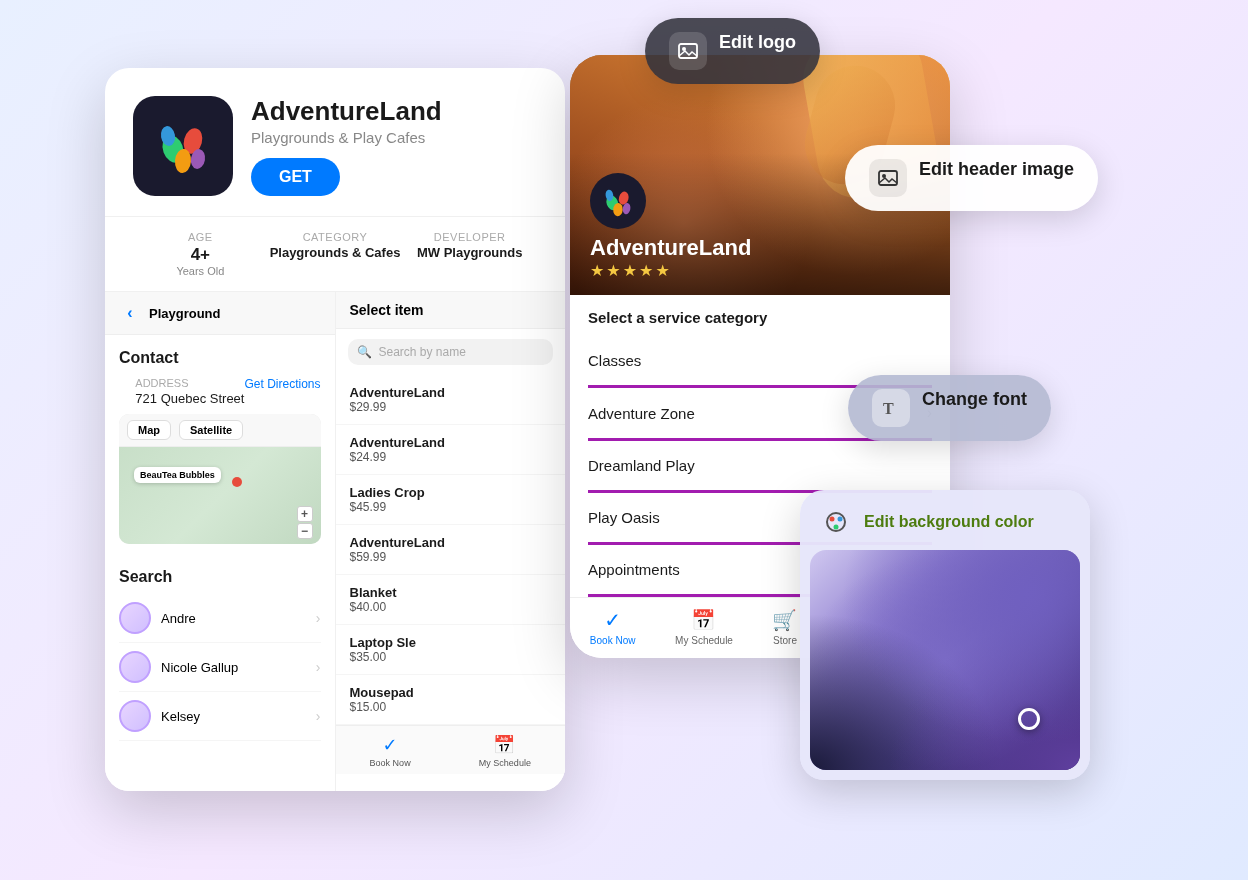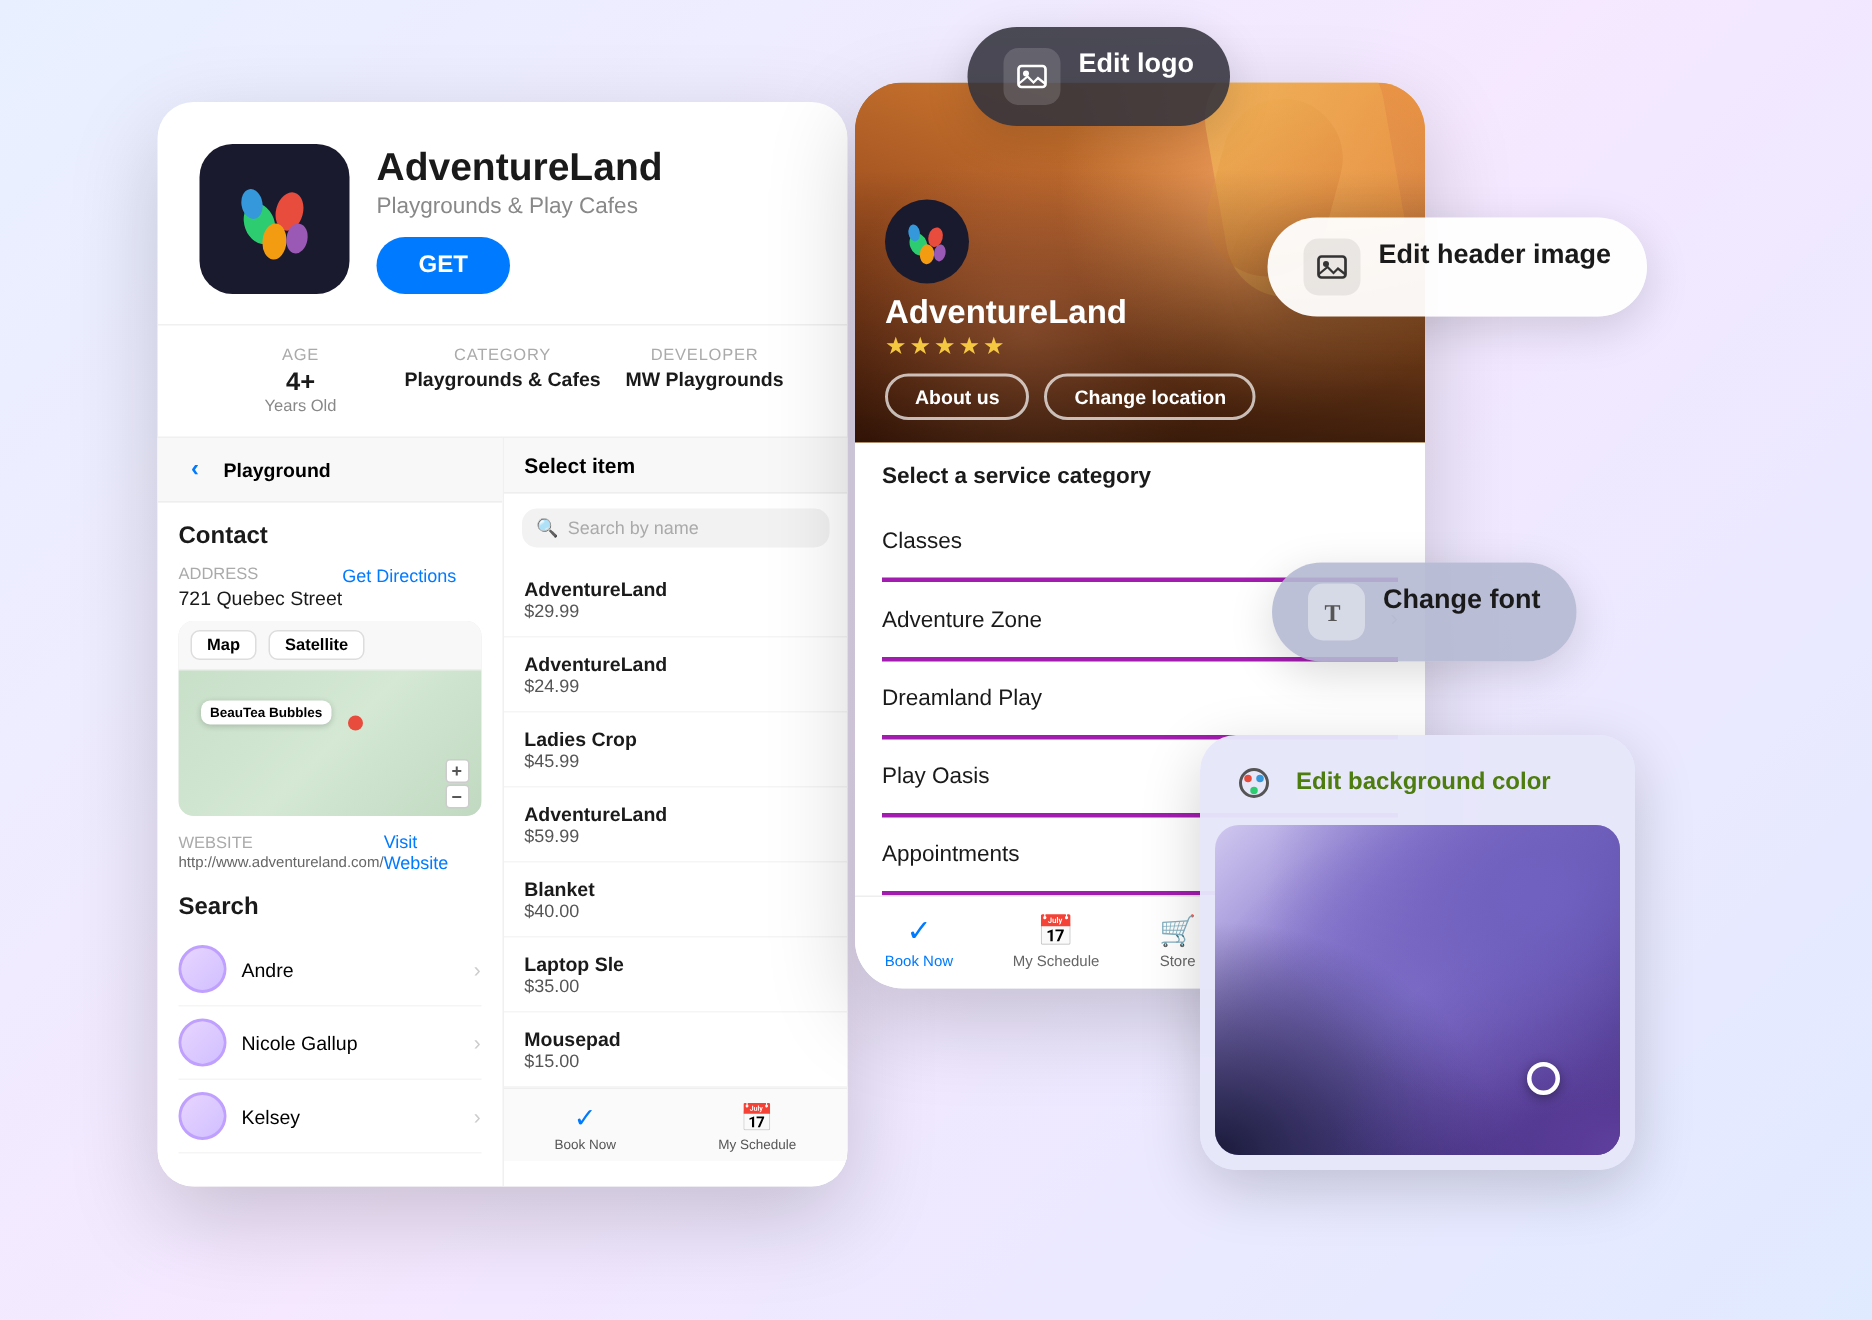--- a/index.html
+++ b/index.html
@@ -121,21 +121,21 @@
       align-items: center;
       justify-content: center;
       color: #007aff;
       font-size: 16px;
     }
 
     
     .contact-section { padding: 14px; }
     .contact-title { font-size: 16px; font-weight: 700; color: #1a1a1a; margin-bottom: 10px; }
     .field-label { font-size: 11px; color: #aaa; text-transform: uppercase; margin-bottom: 2px; }
-    .field-row { display: flex; justify-content: flex-start; align-items: flex-start; margin-bottom: 8px; }
+    .field-row { display: flex; justify-content: flex-end; align-items: flex-start; margin-bottom: 8px; }
     .field-value { font-size: 13px; color: #1a1a1a; }
     .field-link { font-size: 12px; color: #007aff; }
     .map-box {
       width: 100%;
       height: 130px;
       background: #e8e8e8;
       border-radius: 10px;
       overflow: hidden;
       position: relative;
       margin-bottom: 10px;
@@ -567,27 +567,20 @@
           </div>
           <div class="map-bg">
             <div class="map-label">BeauTea Bubbles</div>
             <div class="map-pin"></div>
             <div class="map-zoom">
               <div class="map-zoom-btn">+</div>
               <div class="map-zoom-btn">−</div>
             </div>
           </div>
         </div>
-        <div class="website-row">
-          <div>
-            <div class="field-label">Website</div>
-            <div class="website-url">http://www.adventureland.com/</div>
-          </div>
-          <div class="field-link">Visit Website</div>
-        </div>
       </div>
       <div class="staff-section">
         <div class="staff-title">Search</div>
         <div class="staff-row">
           <div class="staff-avatar"></div>
           <div class="staff-name">Andre</div>
           <div class="chevron">›</div>
         </div>
         <div class="staff-row">
           <div class="staff-avatar"></div>
@@ -662,24 +655,20 @@
         <svg viewBox="0 0 40 40" fill="none" width="38" height="38">
           <ellipse cx="14" cy="22" rx="6" ry="8" fill="#2ecc71" transform="rotate(-20 14 22)"></ellipse>
           <ellipse cx="26" cy="17" rx="5" ry="7" fill="#e74c3c" transform="rotate(15 26 17)"></ellipse>
           <ellipse cx="20" cy="29" rx="5" ry="7" fill="#f39c12" transform="rotate(5 20 29)"></ellipse>
           <ellipse cx="11" cy="14" rx="4" ry="6" fill="#3498db" transform="rotate(-10 11 14)"></ellipse>
           <ellipse cx="29" cy="28" rx="4" ry="6" fill="#9b59b6" transform="rotate(10 29 28)"></ellipse>
         </svg>
       </div>
       <div class="app-brand-name">AdventureLand</div>
       <div class="app-stars">★★★★★</div>
-      <div class="app-header-btns">
-        <button class="app-header-btn">About us</button>
-        <button class="app-header-btn">Change location</button>
-      </div>
     </div>
   </div>
 
   <div class="service-section">
     <div class="service-title">Select a service category</div>
     <div class="service-item">
       <span>Classes</span>
     </div>
     <div class="service-item">
       <span>Adventure Zone</span>

